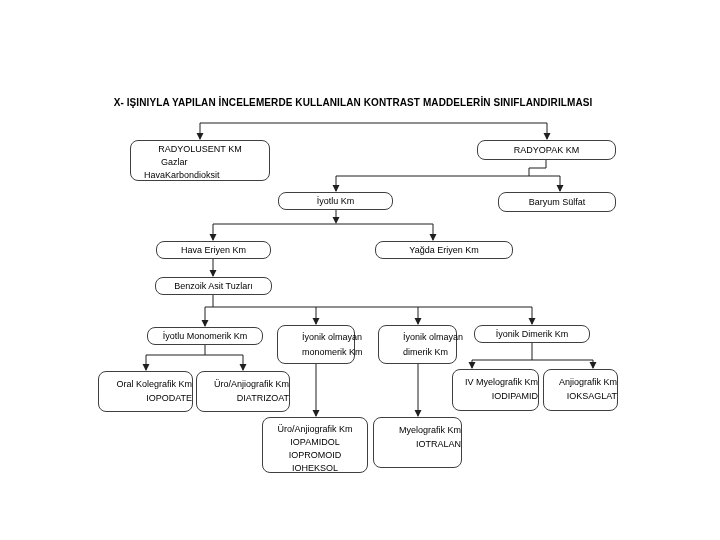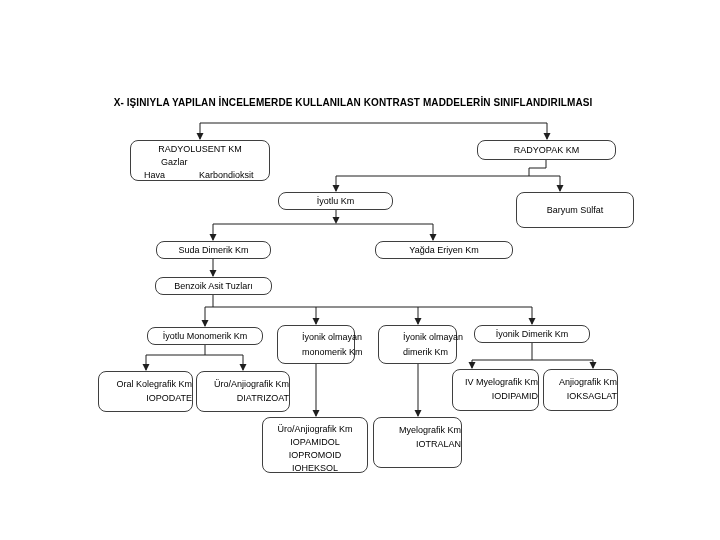--- a/index.html
+++ b/index.html
@@ -19,21 +19,21 @@
     position:absolute;z-index:1;background:var(--background);
     border:1px solid var(--border);color:var(--text);
     font-size:9px;line-height:14px;box-sizing:border-box;white-space:nowrap;
   }
   .r3{border-radius:3px;}
   .r8{border-radius:8px;}
   .single{display:flex;align-items:center;justify-content:center;border-radius:8px;}
   .rl-box{padding-top:2px;line-height:13px;}
   .rl-title{text-align:center;}
   .rl-sub{padding-left:30px;}
-  .rl-items{display:flex;padding-left:13px;gap:34px;align-items:flex-end;}
+  .rl-items{display:flex;padding-left:13px;align-items:flex-end;}
   .left-multi{padding:4px 0 0 24px;text-align:left;line-height:15px;}
   .center-multi{padding-top:5px;text-align:right;line-height:14px;}
   .center-multi4{padding-top:5px;text-align:center;line-height:13px;}
 </style>
 </head>
 <body>
 
 <div class="canvas">
 
   <div class="title">X- IŞINIYLA YAPILAN İNCELEMERDE KULLANILAN KONTRAST MADDELERİN SINIFLANDIRILMASI</div>
@@ -103,26 +103,26 @@
   </div>
 
   <div class="node r3 single" style="left:477px;top:140px;width:139px;height:20px">
     <span>RADYOPAK KM</span>
   </div>
 
   <div class="node r3 single" style="left:278px;top:192px;width:115px;height:18px">
     <span>İyotlu Km</span>
   </div>
 
-  <div class="node r3 single" style="left:516px;top:192px;width:118px;height:36px">
+  <div class="node r3 single" style="left:498px;top:192px;width:118px;height:20px">
     <span>Baryum Sülfat</span>
   </div>
 
   <div class="node r3 single" style="left:156px;top:241px;width:115px;height:18px">
-    <span>Suda Dimerik Km</span>
+    <span>Hava Eriyen Km</span>
   </div>
 
   <div class="node r3 single" style="left:375px;top:241px;width:138px;height:18px">
     <span>Yağda Eriyen Km</span>
   </div>
 
   <div class="node r3 single" style="left:155px;top:277px;width:117px;height:18px">
     <span>Benzoik Asit Tuzları</span>
   </div>
 

